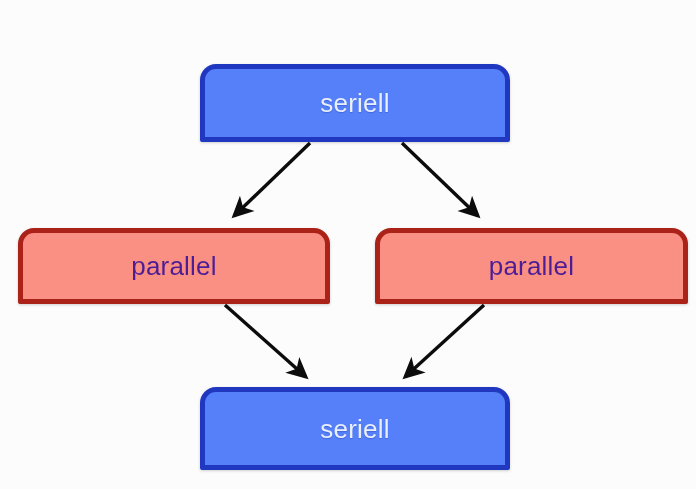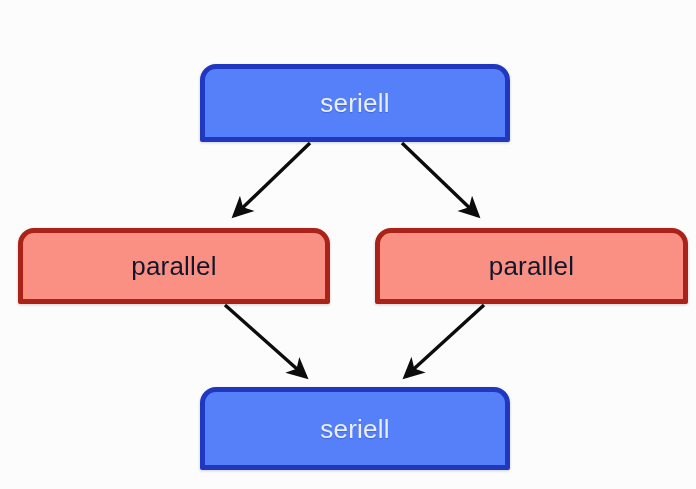--- a/index.html
+++ b/index.html
@@ -54,21 +54,21 @@
     color: #e9effd;
     text-shadow: 0 1px 1px rgba(40,70,170,0.45);
   }
   .node-parallel {
     background: #fa9084;
     border-color: #aa2218;
     border-width: 5px;
     box-shadow: 0 1px 3px rgba(0,0,0,0.18);
   }
   .node-parallel .node-label {
-    color: #0f172a;
+    color: #4c1d95;
   }
 
   
   #node-serial-top    { left: 200px; top: 64px;  width: 310px; height: 78px; }
   #node-parallel-left { left: 18px;  top: 228px; width: 312px; height: 76px; }
   #node-parallel-right{ left: 375px; top: 228px; width: 313px; height: 76px; }
   #node-serial-bottom { left: 200px; top: 387px; width: 310px; height: 83px; }
 </style>
 </head>
 <body>

